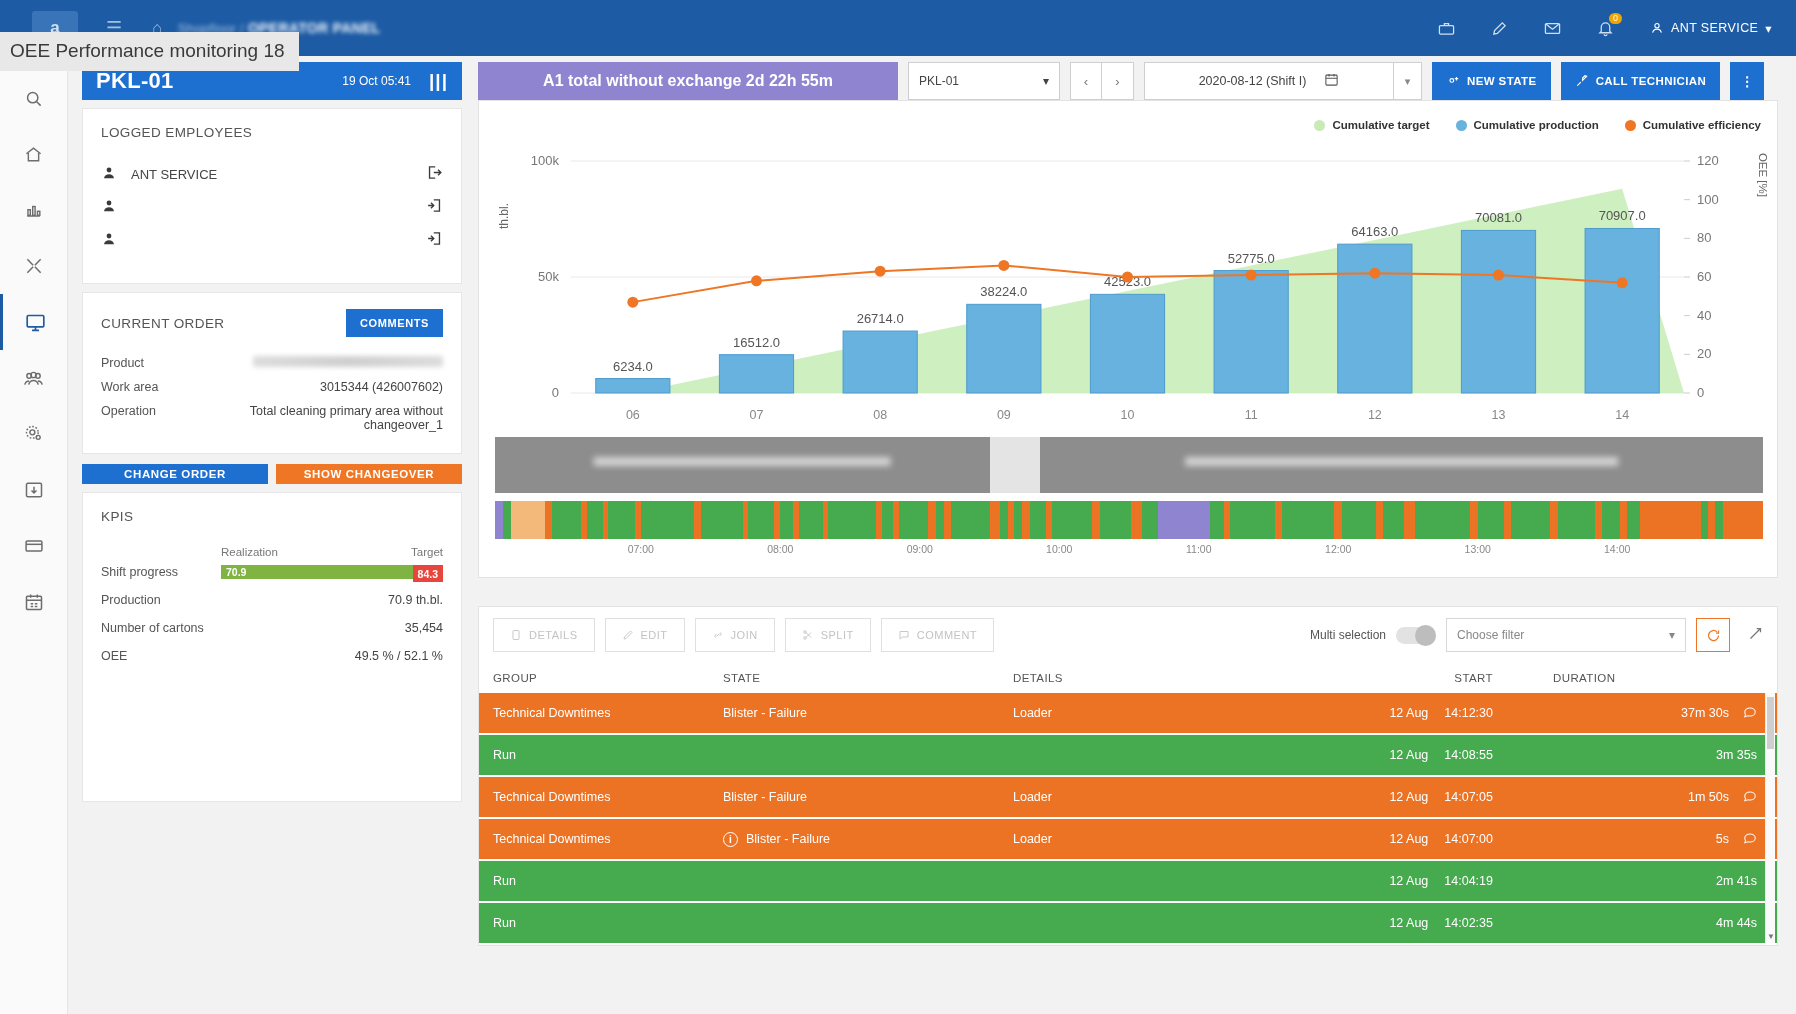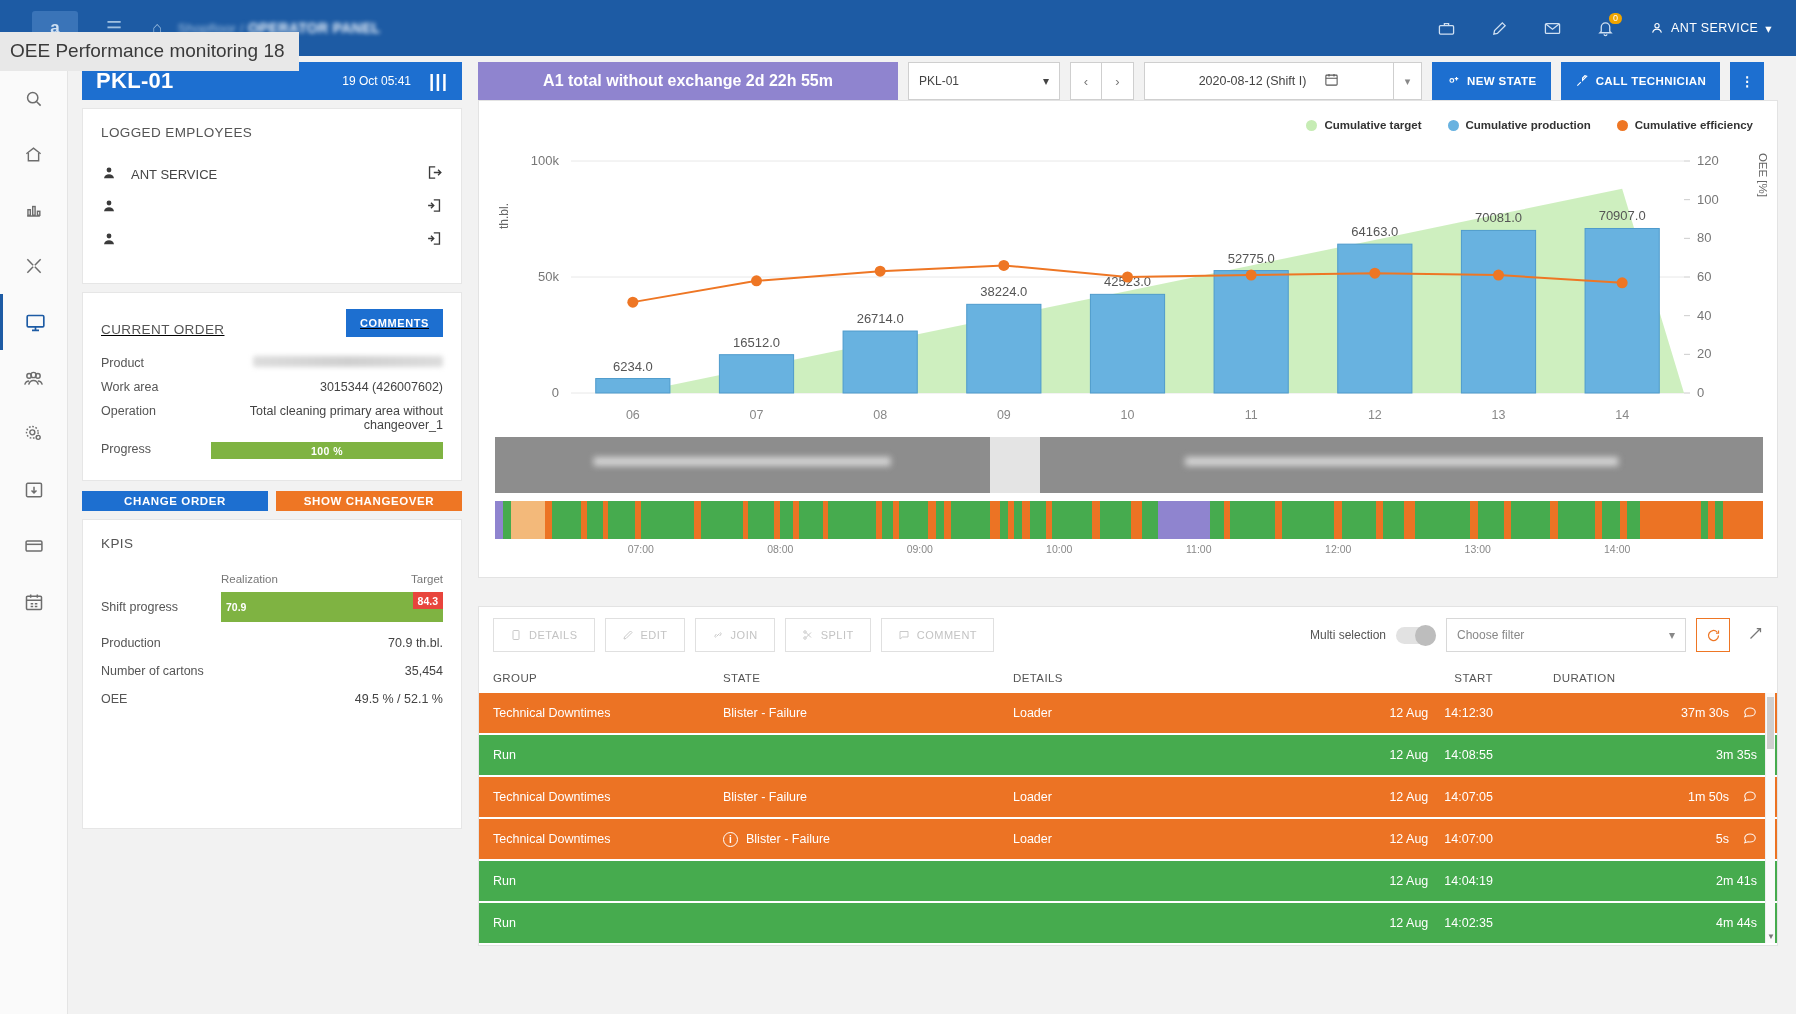--- a/index.html
+++ b/index.html
@@ -75,21 +75,21 @@
     text-transform: uppercase;
   }
   .emp-list { margin-top: 18px; }
   .emp-row {
     display: flex; align-items: center; height: 33px; justify-content: space-between;
   }
   .emp-left { display: flex; align-items: center; gap: 14px; color: #444; font-size: 13px; }
   .emp-ico { color: #3b3b3b; }
   .emp-act { color: #3b3b3b; }
 
-  .card-head { display: flex; align-items: flex-end; justify-content: space-between; text-decoration: underline; }
+  .card-head { display: flex; align-items: center; justify-content: space-between; }
   .btn-comments {
     background: #1d6fd0; color: #fff; font-size: 11px; font-weight: bold;
     padding: 8px 14px; letter-spacing: .6px; border: none;
   }
   .kv { margin-top: 14px; }
   .kv-row { display: flex; font-size: 12.5px; color: #555; padding: 5px 0; align-items: flex-start; }
   .kv-row .k { width: 110px; flex: none; }
   .kv-row .v { flex: 1; text-align: right; color: #444; }
   .redacted {
     display: inline-block; width: 190px; height: 11px; border-radius: 2px;
@@ -109,21 +109,21 @@
   .btn-orange { background: #ee7624; }
 
   .kpi-head { display: flex; font-size: 11.5px; color: #777; margin-top: 22px; }
   .kpi-head .c1 { width: 120px; }
   .kpi-head .c2 { flex: 1; }
   .kpi-head .c3 { width: 90px; text-align: right; }
   .kpi-row { display: flex; align-items: center; font-size: 12.5px; color: #555; padding: 7px 0; }
   .kpi-row .c1 { width: 120px; }
   .kpi-row .c2 { flex: 1; text-align: right; color: #444; }
   .kpi-bar {
-    flex: 1; height: 30px; background: #7fb342; position: relative; display: flex; align-items: center;
+    flex: 1; height: 14px; background: #7fb342; position: relative; display: flex; align-items: center;
   }
   .kpi-bar .val { color:#fff; font-size: 10.5px; font-weight: bold; margin-left: 5px; }
   .kpi-bar .tgt {
     position: absolute; right: 0; top: 0; height: 17px; background: #e8453c; color: #fff;
     font-size: 10.5px; font-weight: bold; display:flex; align-items:center; padding: 0 5px;
   }
 
   
   .rightcol { position: absolute; left: 478px; top: 62px; width: 1300px; }
   .ctrlrow { display: flex; align-items: center; gap: 10px; height: 38px; }
@@ -165,21 +165,21 @@
   .tab {
     height: 36px; padding: 0 22px; display: flex; align-items: center; font-size: 12px;
     color: #666; letter-spacing: .5px; background: transparent;
   }
   .tab.active { background: #fff; color: #333; border: 1px solid #e3e3e3; border-bottom: none; }
 
   .panel { background: #fff; border: 1px solid #e3e3e3; }
   .chartpanel { height: 478px; position: relative; }
 
   .legend {
-    position: absolute; right: 24px; top: 18px; display: flex; gap: 26px; align-items: center;
+    position: absolute; right: 16px; top: 18px; display: flex; gap: 26px; align-items: center;
     font-size: 11.5px; font-weight: bold; color: #333;
   }
   .legend .it { display: flex; align-items: center; gap: 7px; }
   .dot { width: 11px; height: 11px; border-radius: 50%; display:block; }
 
   .plot { position: absolute; left: 0; top: 52px; width: 1300px; height: 290px; }
   .ylab-left {
     position: absolute; left: 18px; top: 128px; font-size: 12px; color: #666;
     transform: rotate(-90deg); transform-origin: left top; white-space: nowrap;
   }
@@ -460,26 +460,20 @@
             <span class="redacted"></span>
           </span>
         </div>
         <div class="kv-row">
           <span class="k">Work area</span>
           <span class="v">3015344 (426007602)</span>
         </div>
         <div class="kv-row">
           <span class="k">Operation</span>
           <span class="v">Total cleaning primary area without changeover_1</span>
-        </div>
-        <div class="kv-row">
-          <span class="k">Progress</span>
-          <span class="prog-wrap">
-            <span class="prog">100 %</span>
-          </span>
         </div>
       </div>
     </div>
 
     <div class="btn-row">
       <button class="btn-ci btn-blue">CHANGE ORDER</button>
       <button class="btn-ci btn-orange">SHOW CHANGEOVER</button>
     </div>
 
     <div class="card" style="height:310px">

